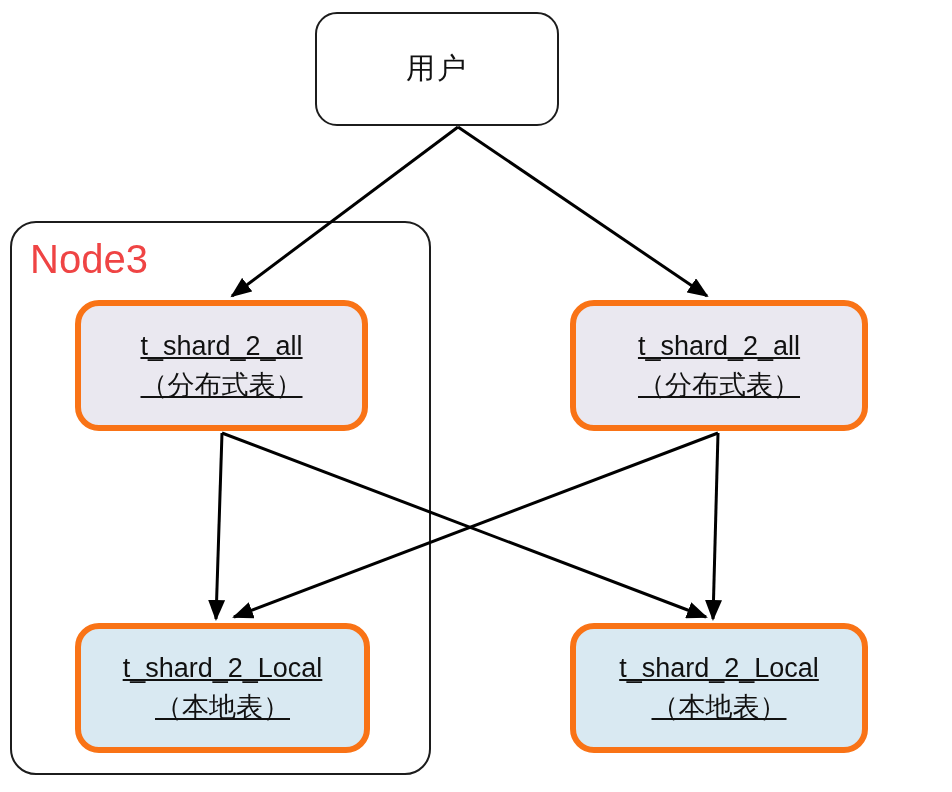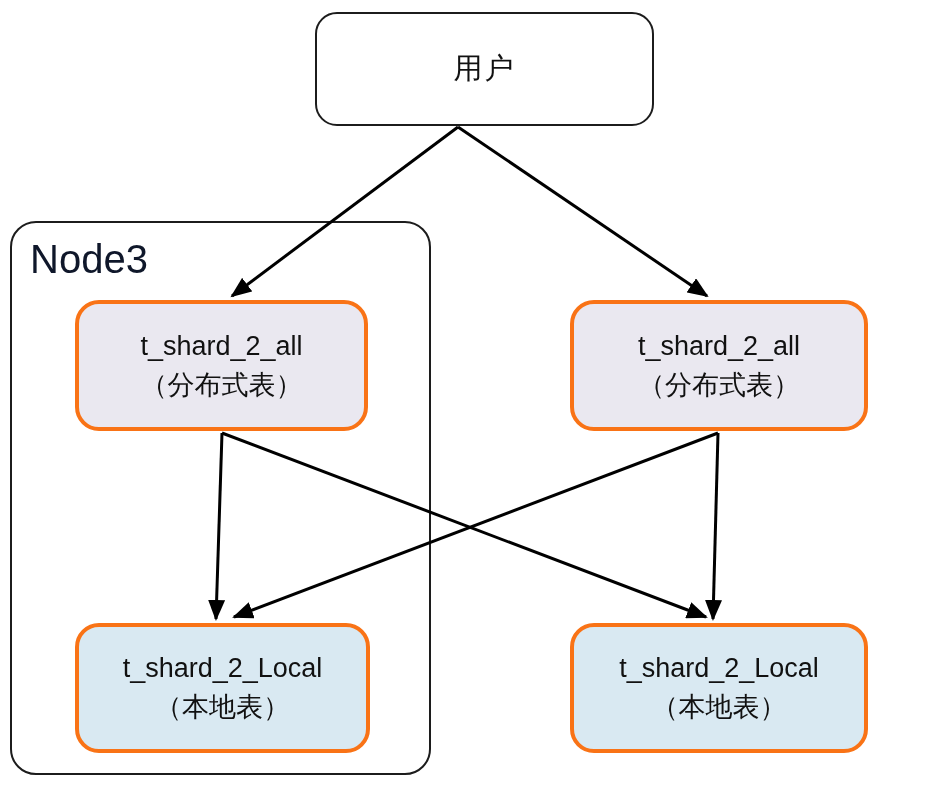--- a/index.html
+++ b/index.html
@@ -15,49 +15,50 @@
   .box {
     position: absolute;
     display: flex;
     align-items: center;
     justify-content: center;
     text-align: center;
     box-sizing: border-box;
     background: #ffffff;
   }
   .user-box {
-    left: 315px; top: 12px; width: 339px; height: 114px;
+    left: 315px; top: 12px; width: 244px; height: 114px;
     border: 2px solid #1c1c1c;
     border-radius: 22px;
     font-size: 29px;
     letter-spacing: 2px;
   }
   .node-container {
     position: absolute;
     border: 2px solid #1c1c1c;
     border-radius: 26px;
     background: #ffffff;
     box-sizing: border-box;
   }
   .node3 { left: 10px;  top: 221px; width: 421px; height: 554px; }
   .node2 { left: 513px; top: 219px; width: 423px; height: 556px; }
   .node-label {
     position: absolute;
     font-size: 40px;
-    color: #0f172a;
+    color: #ef4444;
     white-space: nowrap;
   }
   .node3 .node-label { left: 18px;  top: 14px; }
   .node2 .node-label { right: 20px; top: 8px; }
   .table-box {
     flex-direction: column;
     font-size: 27px;
     line-height: 39px;
-    border: 4px solid #f97316;
+    border: 6px solid #f97316;
     border-radius: 24px;
+    text-decoration: underline;
   }
   .dist-left   { left: 75px;  top: 300px; width: 293px; height: 131px; }
   .dist-right  { left: 570px; top: 300px; width: 298px; height: 131px; }
   .local-left  { left: 75px;  top: 623px; width: 295px; height: 130px; }
   .local-right { left: 570px; top: 623px; width: 298px; height: 130px; }
   svg.arrows {
     position: absolute;
     left: 0; top: 0;
     pointer-events: none;
   }

